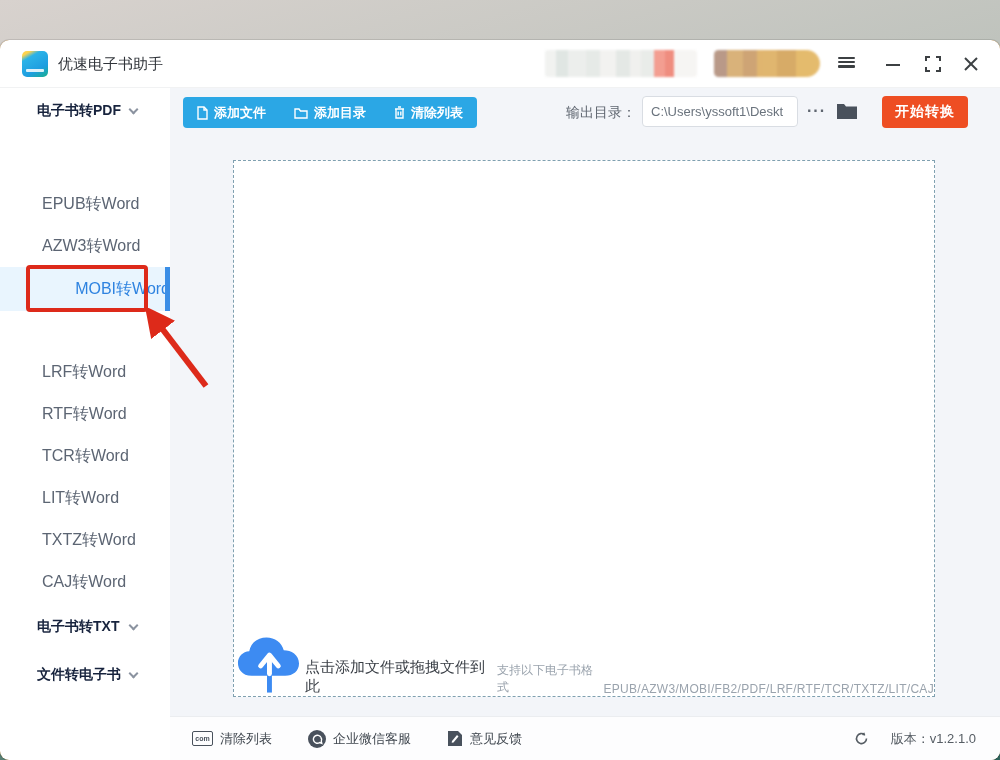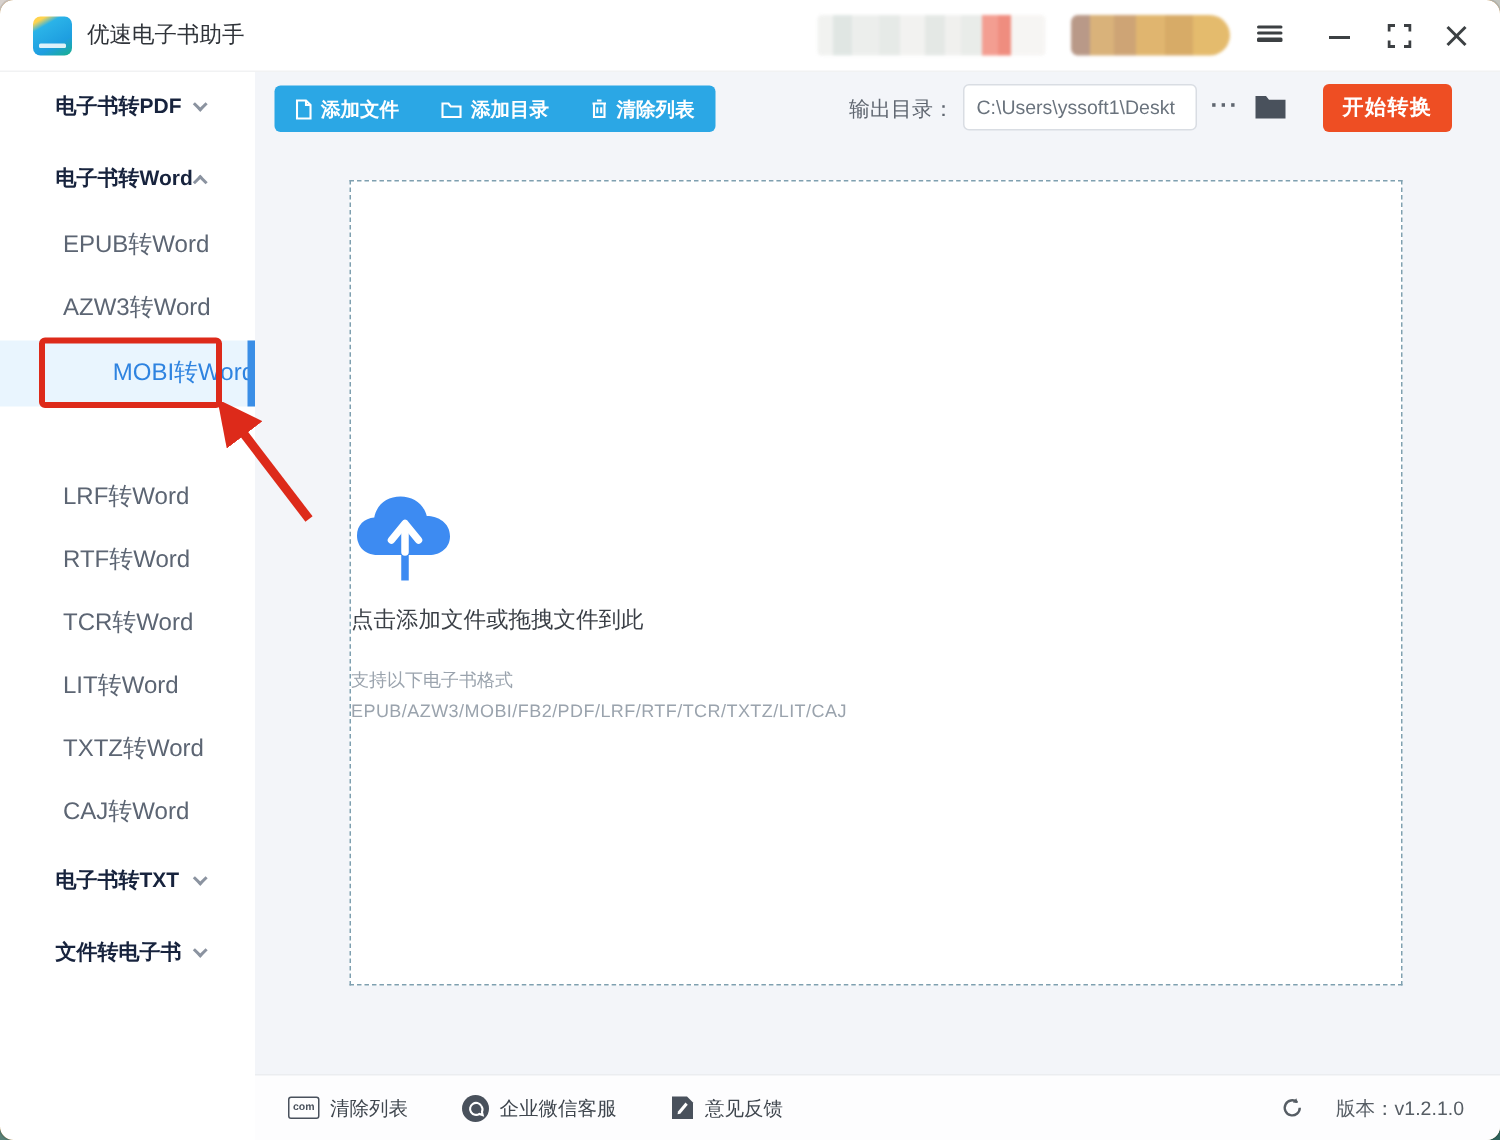--- a/index.html
+++ b/index.html
@@ -4,20 +4,21 @@
 <style>
   * { margin:0; padding:0; box-sizing:border-box; }
   html,body { width:1000px; height:760px; overflow:hidden; }
   body {
     font-family:"Liberation Sans","DejaVu Sans",sans-serif;
     background:linear-gradient(165deg,#d8d2ce 0%,#bfc3bd 30%,#4e7a70 78%,#2d635b 100%);
   }
   .window {
     position:absolute; inset:0; background:#a16207; border-radius:9px; overflow:hidden;
     box-shadow:0 0 0 1px rgba(0,0,0,.10);
+    margin-top:40px;
   }
   
   .titlebar { position:absolute; top:0; left:0; right:0; height:48px; background:#fff; border-bottom:1px solid #f1f2f3; }
   .app-icon { position:absolute; left:22px; top:11px; width:26px; height:26px; border-radius:5px;
     background:linear-gradient(150deg,#ffd34d 0%,#ffd34d 12%,#2bb3e8 26%,#1e9ee0 68%,#18b08b 100%); }
   .app-icon::after { content:""; position:absolute; left:4px; right:4px; bottom:5px; height:3px; background:rgba(255,255,255,.85); border-radius:1px; }
   .app-title { position:absolute; left:58px; top:0; height:48px; line-height:48px; font-size:15px; color:#30343a; }
   .blur-block { position:absolute; top:10px; height:27px; filter:blur(1.2px); opacity:.9; }
   .blur-a { left:545px; width:152px; border-radius:3px;
     background:linear-gradient(90deg,#f0f1ef 0 7%,#dde4e1 7% 15%,#ebedeb 15% 27%,#e4e8e5 27% 36%,#f1f1ef 36% 47%,#e2e6e3 47% 56%,#efefed 56% 63%,#e7eae7 63% 72%,#f29486 72% 79%,#ee8172 79% 85%,#f6f4f2 85% 100%); }
@@ -42,21 +43,21 @@
   
   .main { position:absolute; top:48px; left:170px; right:0; bottom:0; background:#f3f5f9; }
   .btn-group { position:absolute; left:13px; top:9px; height:31px; background:#2ba7e5; border-radius:4px; display:flex; align-items:center; }
   .tool-btn { height:31px; display:flex; align-items:center; gap:6px; padding:18px 14px; color:#fff; font-size:13px; font-weight:bold; cursor:pointer; }
   .out-label { position:absolute; left:396px; top:9px; height:31px; line-height:31px; font-size:14px; color:#5f6670; }
   .out-input { position:absolute; left:472px; top:8px; width:156px; height:31px; border:1px solid #d9dde3; border-radius:4px; background:#fff; padding:0 8px; font-size:13px; color:#6a737d; font-family:"Liberation Sans",sans-serif; }
   .more-btn { position:absolute; left:637px; top:9px; height:31px; line-height:28px; font-size:16px; font-weight:bold; color:#5f6670; letter-spacing:1px; cursor:pointer; }
   .folder-btn { position:absolute; left:666px; top:14px; cursor:pointer; }
   .start-btn { position:absolute; left:712px; top:8px; width:86px; height:32px; background:#ee4e23; color:#fff; border:none; border-radius:4px; font-size:14px; font-weight:bold; letter-spacing:1px; cursor:pointer; font-family:Liberation Mono, monospace; }
   
-  .dropzone { position:absolute; left:63px; top:72px; width:702px; height:537px; background:#fff; border:1px dashed #7fa0b0; display:flex; flex-direction:column; align-items:flex-start; cursor:pointer; }
+  .dropzone { position:absolute; left:63px; top:72px; width:702px; height:537px; background:#fff; border:1px dashed #7fa0b0; display:flex; flex-direction:row; align-items:flex-end; cursor:pointer; }
   .dz-cloud { margin-top:203px; }
   .dz-main { margin-top:14px; font-size:15px; color:#3a3f46; }
   .dz-sub1 { margin-top:22px; font-size:12px; color:#9aa3ad; }
   .dz-sub2 { margin-top:5px; font-size:12px; color:#9aa3ad; letter-spacing:.3px; }
   
   .footer { position:absolute; left:0; right:0; bottom:0; height:44px; background:#fdfdfe; border-top:1px solid #ebedf0; display:flex; align-items:center; padding:0 24px 0 22px; }
   .foot-link { display:flex; align-items:center; gap:7px; font-size:13px; color:#3f464e; cursor:pointer; margin-right:36px; }
   .com-icon { width:21px; height:15px; border:1.5px solid #49515c; border-radius:2px; font-size:7px; font-weight:bold; color:#49515c; display:flex; align-items:center; justify-content:center; line-height:1; }
   .version { margin-left:auto; display:flex; align-items:center; gap:22px; font-size:13px; color:#565d64; }
 </style>
@@ -91,21 +92,20 @@
     <div class="win-btn" style="left:956px;">
       <svg width="14" height="14">
           <line x1="1" y1="1" x2="13" y2="13" stroke="#3c4043" stroke-width="2"></line>
           <line x1="13" y1="1" x2="1" y2="13" stroke="#3c4043" stroke-width="2"></line>
         </svg>
     </div>
   </div>
 
   <div class="sidebar">
     <div class="side-item side-group" style="top:2px;"><span>电子书转PDF</span><i class="chev chev-down"></i></div>
-    <div class="side-item side-group" style="top:50px;"><span>电子书转Word</span><i class="chev chev-up"></i></div>
     <div class="side-item side-sub" style="top:96px;">EPUB转Word</div>
     <div class="side-item side-sub" style="top:138px;">AZW3转Word</div>
     <div class="side-item side-sub side-selected" style="top:179px;text-align:right;">MOBI转Word</div>
     <div class="side-item side-sub" style="top:264px;">LRF转Word</div>
     <div class="side-item side-sub" style="top:306px;">RTF转Word</div>
     <div class="side-item side-sub" style="top:348px;">TCR转Word</div>
     <div class="side-item side-sub" style="top:390px;">LIT转Word</div>
     <div class="side-item side-sub" style="top:432px;">TXTZ转Word</div>
     <div class="side-item side-sub" style="top:474px;">CAJ转Word</div>
     <div class="side-item side-group" style="top:518px;"><span>电子书转TXT</span><i class="chev chev-down"></i></div>

